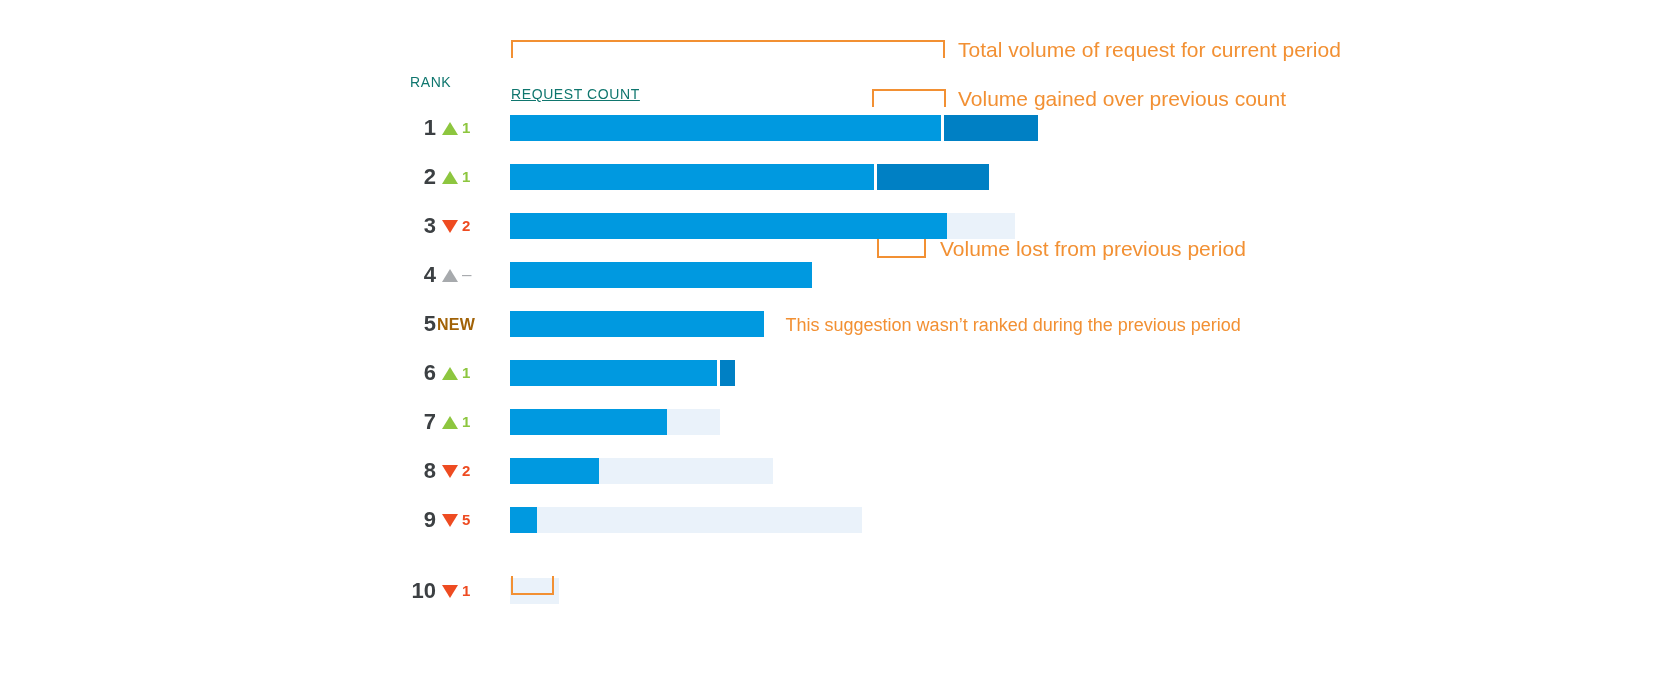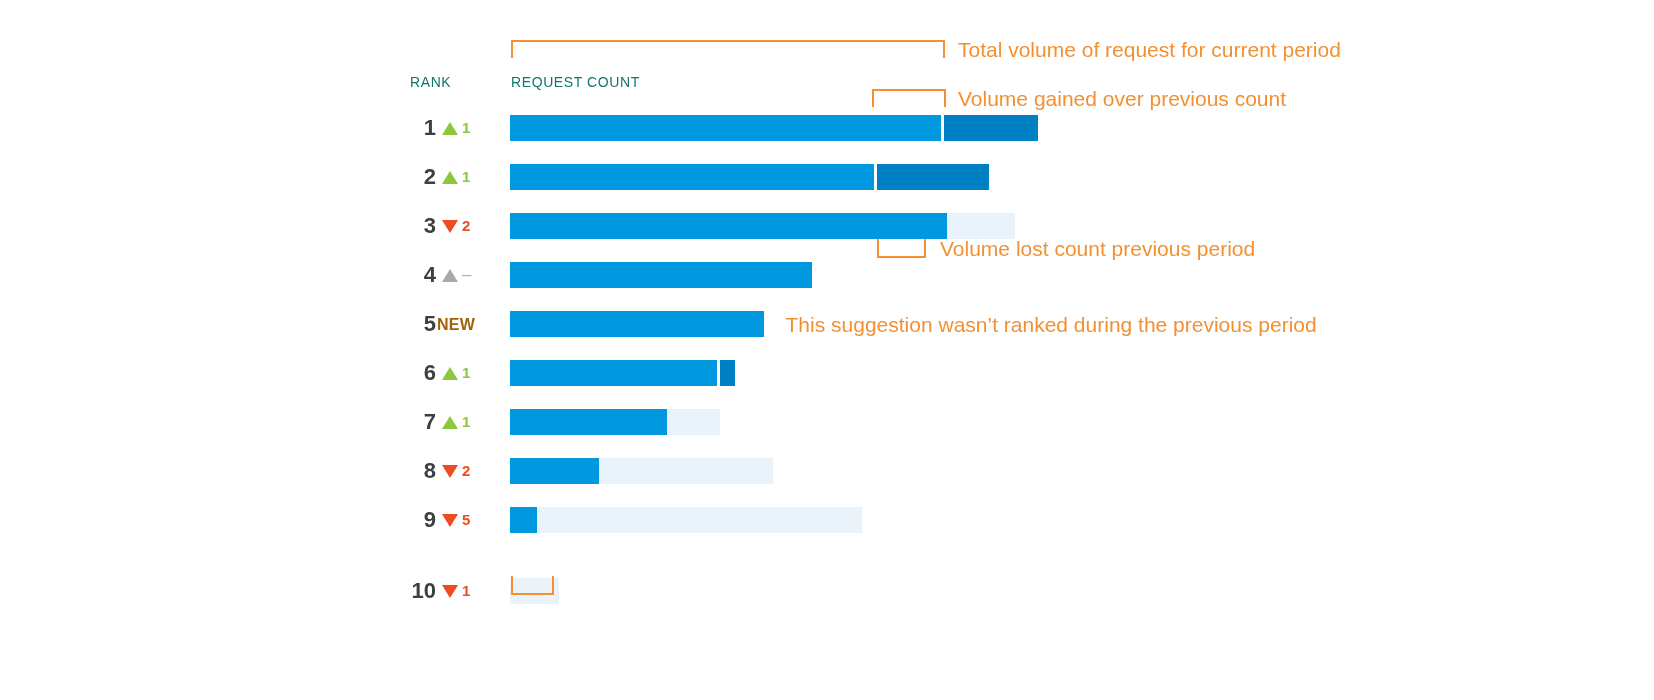--- a/index.html
+++ b/index.html
@@ -16,21 +16,21 @@
   
   .hdr {
     position:absolute;
     color:#0f766e;
     font-size:14px;
     letter-spacing:0.6px;
     font-weight:400;
     white-space:nowrap;
   }
   #hdr-rank { left:410px; top:74px; }
-  #hdr-count { left:511px; top:74px; }
+  #hdr-count { left:511px; top:86px;text-decoration:underline; }
 
   
   .row { position:absolute; left:0; width:1654px; height:49px; }
   .rank-num {
     position:absolute;
     width:36px;
     text-align:right;
     left:400px;
     top:12px;
     font-size:22px;
@@ -88,21 +88,21 @@
     display:flex;
     align-items:stretch;
   }
   .seg-current { background:#0099E0; height:26px; }
   .seg-gain { background:#0080C4; height:26px; margin-left:3px; }
   .seg-lost { background:#EAF2FA; height:26px; }
 
   .row-note {
     position:absolute;
     top:11px;
-    font-size:21px;
+    font-size:18px;
     color:#F29033;
     white-space:nowrap;
     line-height:26px;
   }
 
   
   .ann-text {
     position:absolute;
     font-size:21px;
     color:#F29033;
@@ -246,18 +246,18 @@
           <span class="tri down"></span>
           <span class="delta-val down">1</span>
         </div>
         <div class="bar-wrap">
           <div class="seg-lost" style="width: 48.528px;"></div>
         </div>
       </div>
     </div>
 
   <div class="brk-up" style="left:877px; top:239px; width:49px; height:19px;"></div>
-  <div class="ann-text" style="left:940px; top:236px;">Volume lost count previous period</div>
+  <div class="ann-text" style="left:940px; top:236px;">Volume lost from previous period</div>
 
 
   <div class="brk-up" style="left:511px; top:576px; width:43px; height:19px;"></div>
 
 </div>
 
 </body></html>

